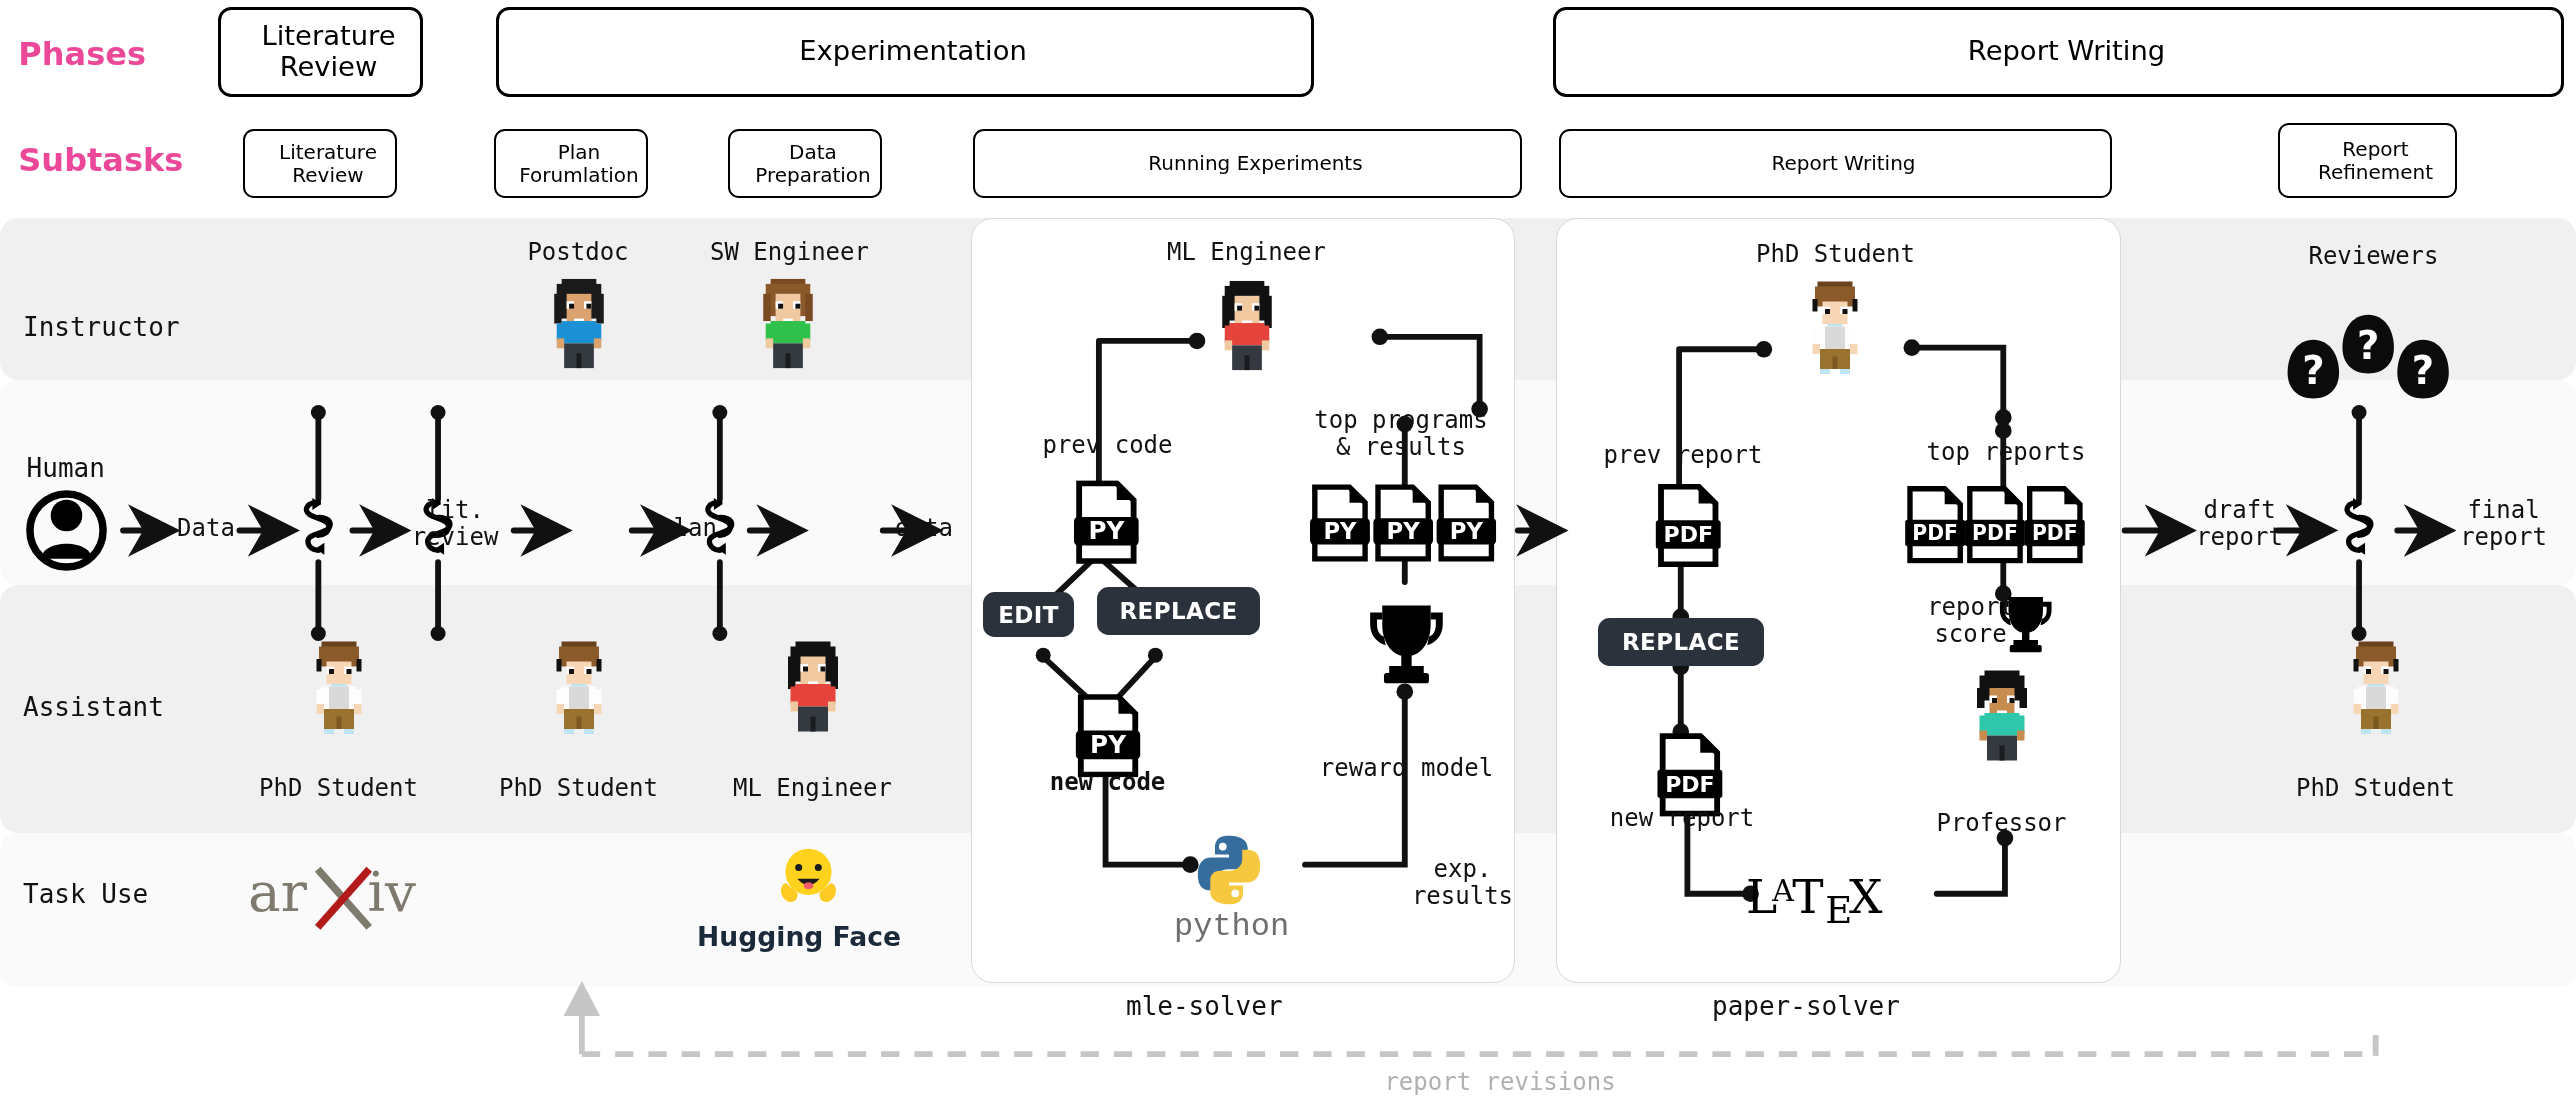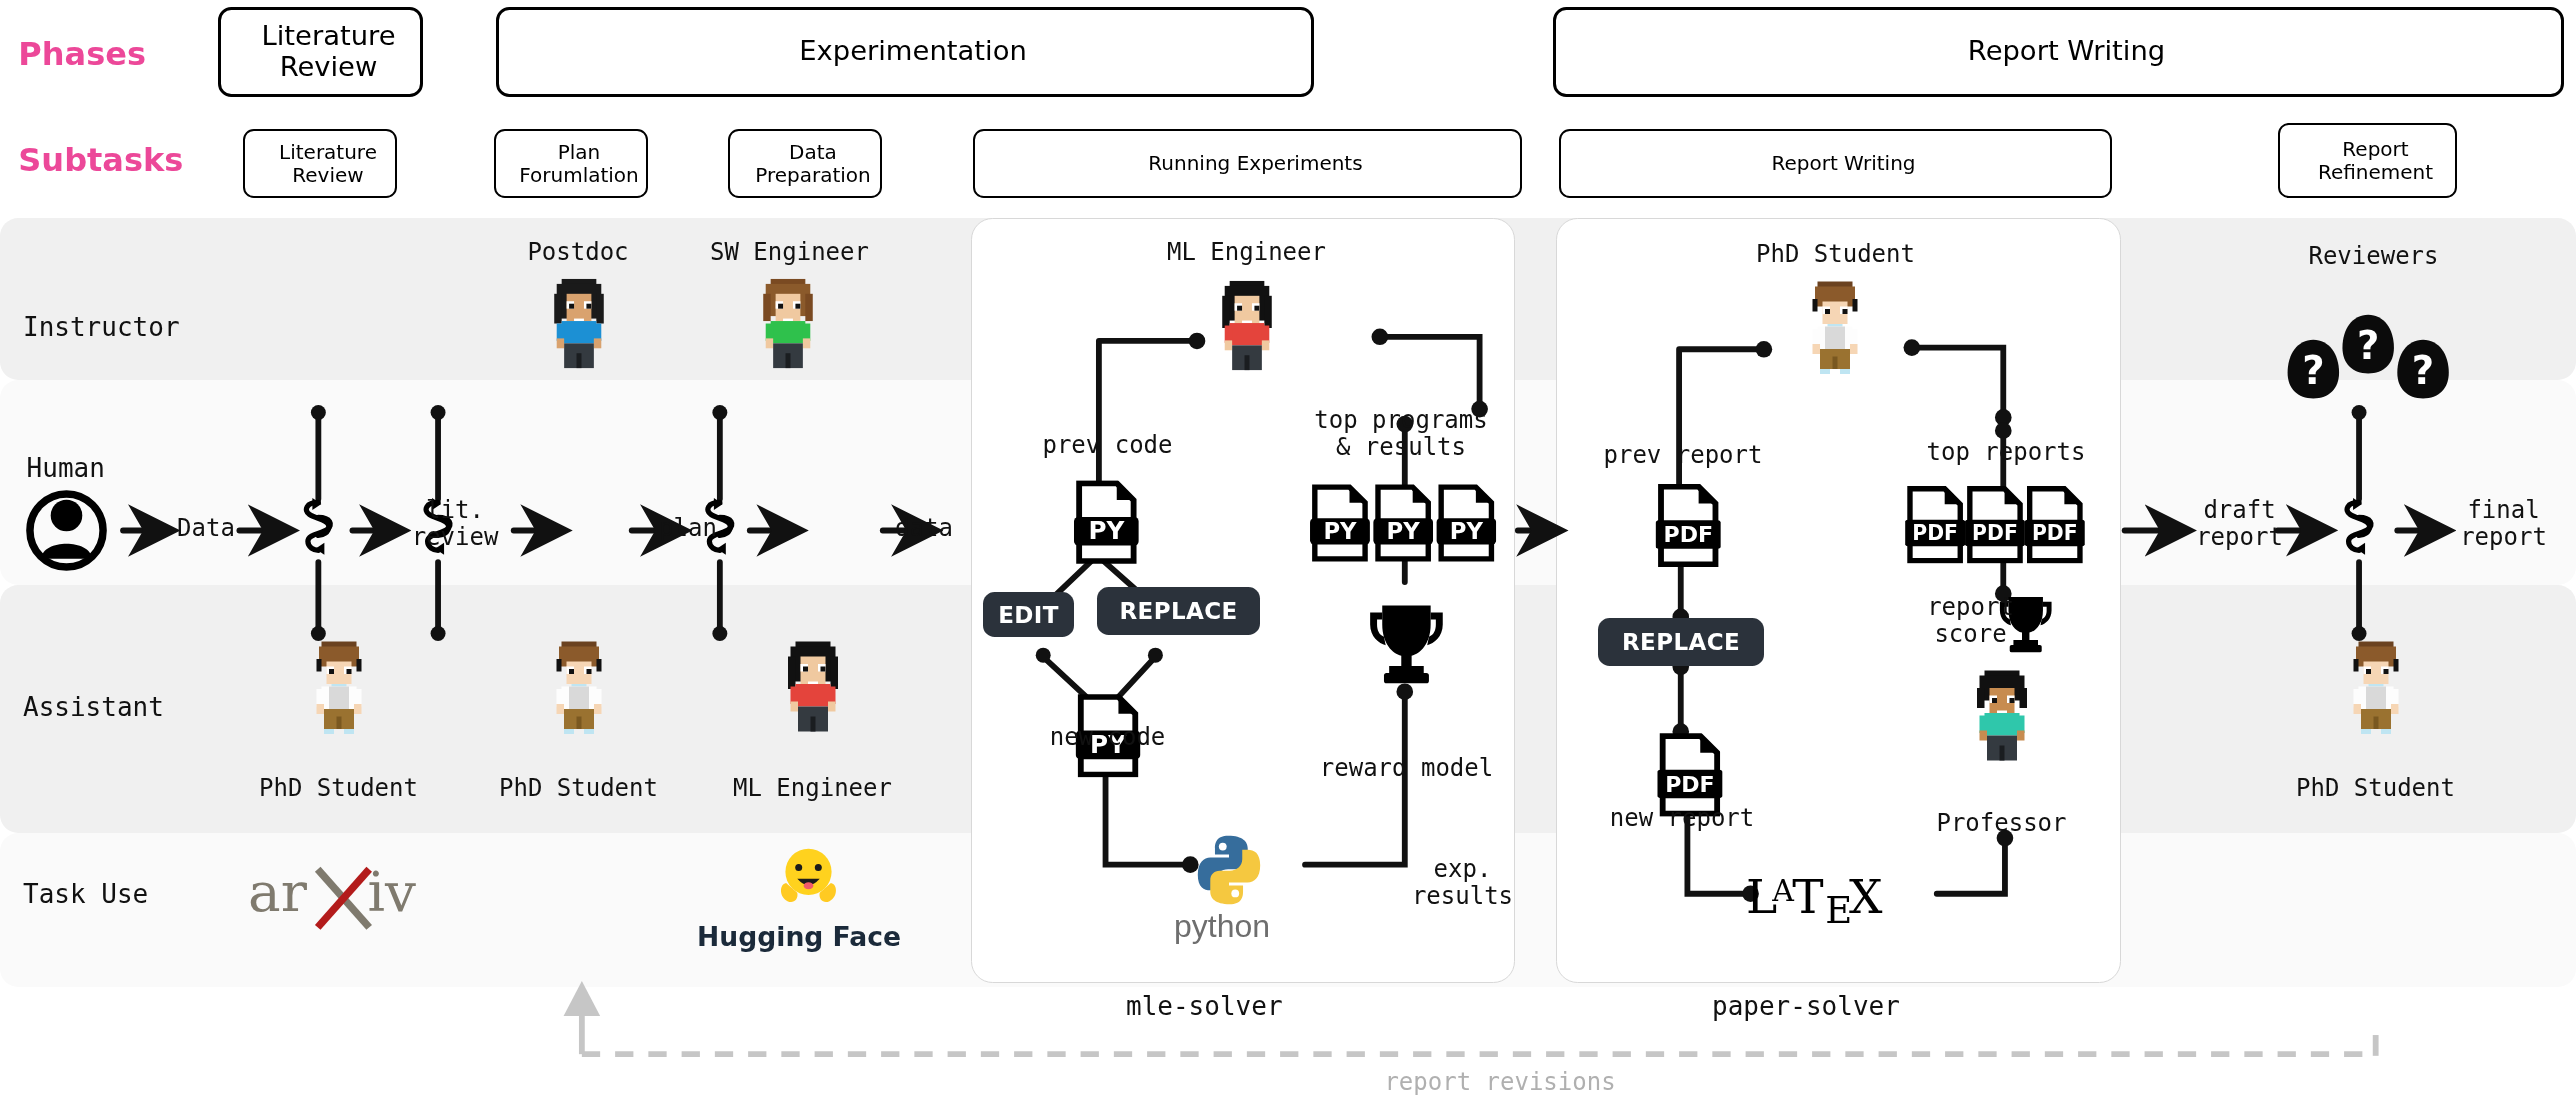--- a/index.html
+++ b/index.html
@@ -35,21 +35,21 @@
      font-family:"DejaVu Sans","Liberation Sans",sans-serif;font-weight:bold;font-size:23px;
      letter-spacing:0.4px;}
   
   #wires{position:absolute;left:0;top:0;width:2576px;height:1110px;pointer-events:none;}
   
   .sprite{position:absolute;image-rendering:pixelated;}
   
   .logo{position:absolute;}
   .hf-word{position:absolute;font-family:"DejaVu Sans","Liberation Sans",sans-serif;
      font-weight:bold;font-size:26.6px;color:#1b2a3a;white-space:nowrap;}
-  .py-word{position:absolute;font-family:Liberation Sans, sans-serif;
+  .py-word{position:absolute;font-family:Liberation Mono, monospace;
      font-size:32px;color:#6e6e6e;white-space:nowrap;}
   .latex{position:absolute;font-family:"DejaVu Serif","Liberation Serif",serif;
      font-size:47px;color:#000;white-space:nowrap;}
   .latex .a{font-size:30px;position:relative;top:-11.6px;left:-5px;}
   .latex .e{font-size:37px;position:relative;top:10px;left:-5px;}
   .latex .t{position:relative;left:-6.6px;}
   .latex .x{position:relative;left:-8.3px;}
 </style>
 </head>
 <body>
@@ -453,21 +453,21 @@
 <div class="mtxt" style="left:891px;top:515px;width:66px;">data</div>
 <div class="mtxt" style="left:2173px;top:497px;width:133px;">draft
 report</div>
 <div class="mtxt" style="left:2437px;top:497px;width:133px;">final
 report</div>
 
 <div class="mtxt" style="left:1147px;top:239px;width:199px;">ML Engineer</div>
 <div class="mtxt" style="left:1016px;top:432px;width:183px;">prev code</div>
 <div class="mtxt" style="left:1297px;top:407px;width:208px;">top programs
 &amp; results</div>
-<div class="mtxt" style="left:1016px;top:724px;width:183px;">new code</div>
+<div class="mtxt" style="left:1016px;top:769px;width:183px;font-weight:bold;">new code</div>
 <div class="mtxt" style="left:1307px;top:755px;width:199px;">reward model</div>
 <div class="mtxt" style="left:1396px;top:856px;width:133px;">exp.
 results</div>
 <div class="pill" style="left:983px;top:592px;width:91px;height:45px;">EDIT</div>
 <div class="pill" style="left:1097px;top:587px;width:163px;height:48px;">REPLACE</div>
 
 <div class="mtxt" style="left:1736px;top:241px;width:199px;">PhD Student</div>
 <div class="mtxt" style="left:1579px;top:442px;width:208px;">prev report</div>
 <div class="mtxt" style="left:1902px;top:439px;width:208px;">top reports</div>
 <div class="mtxt" style="left:1578px;top:805px;width:208px;">new report</div>

